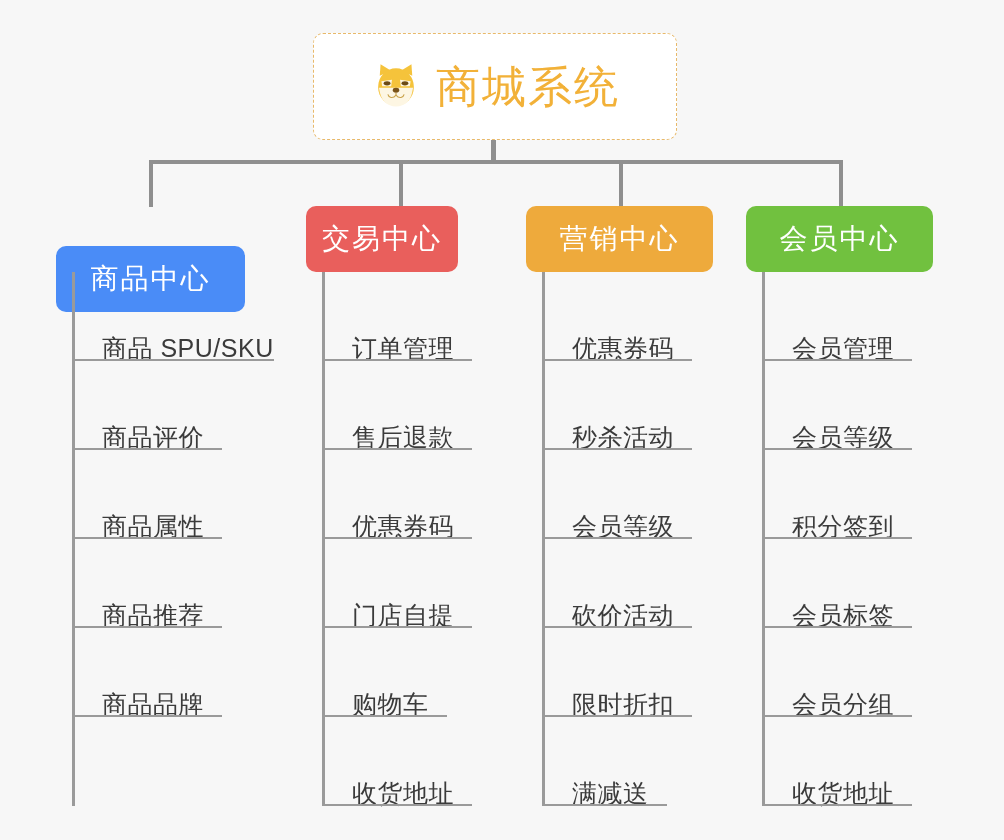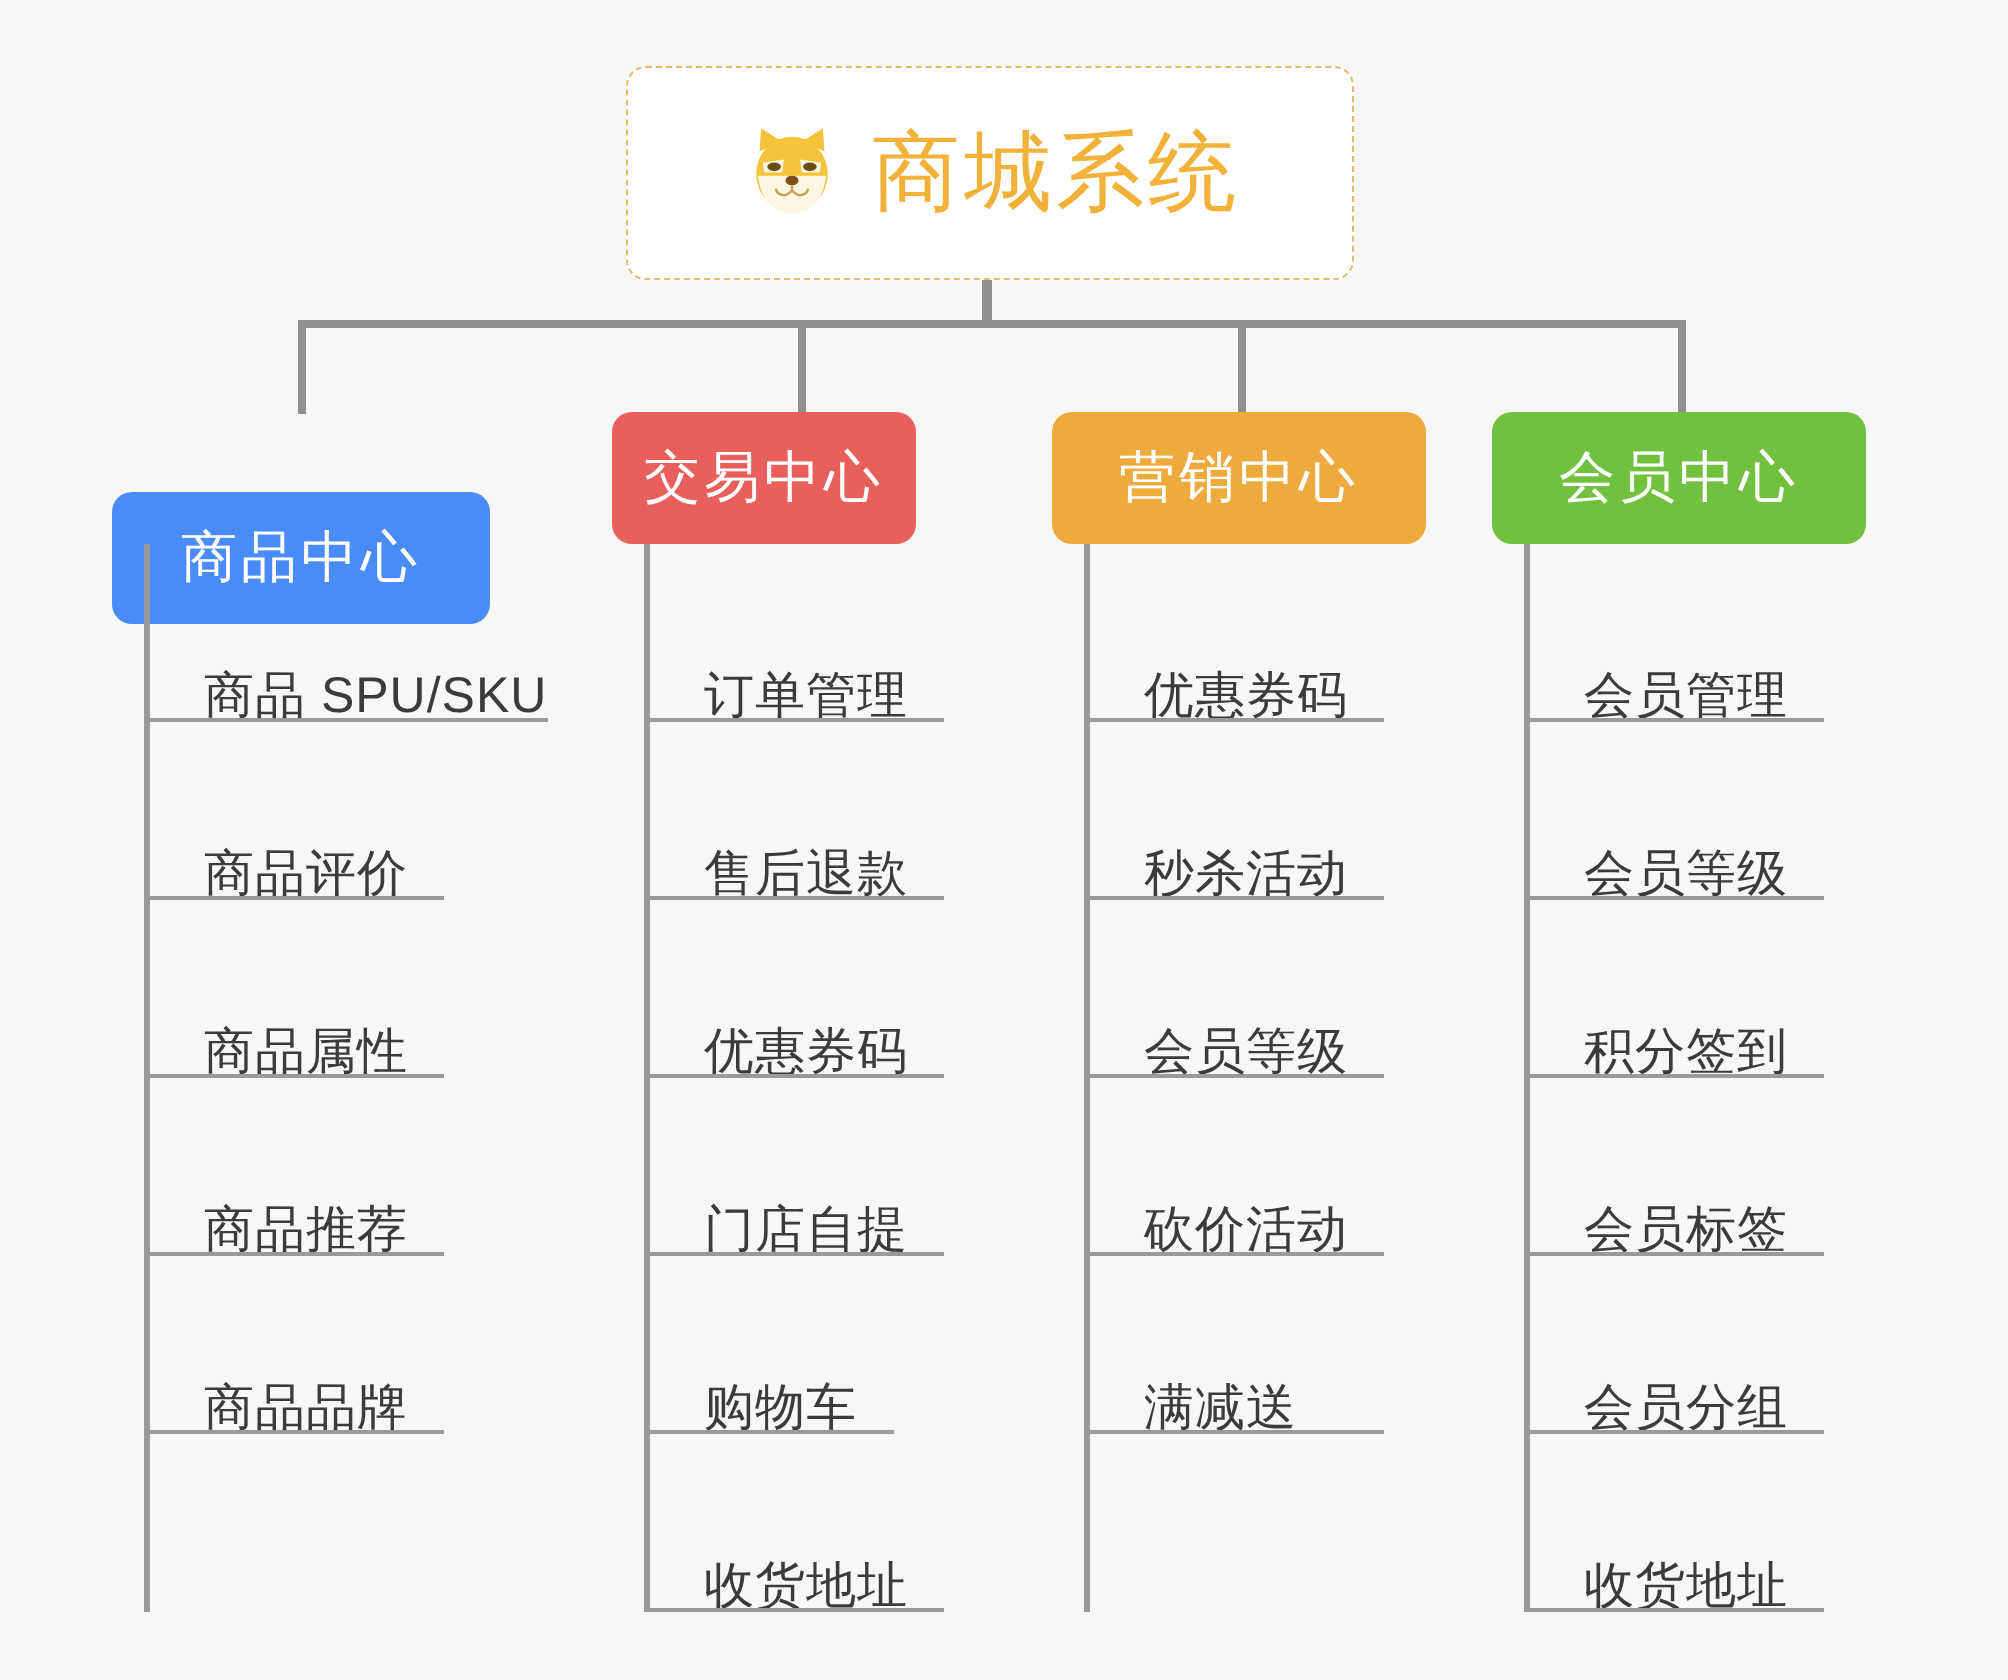--- a/index.html
+++ b/index.html
@@ -217,20 +217,23 @@
       </div>
       <div class="leaf" data-name="leaf-item" style="--w:150px;">
         <span class="leaf-label" data-name="leaf-label">秒杀活动</span>
       </div>
       <div class="leaf" data-name="leaf-item" style="--w:150px;">
         <span class="leaf-label" data-name="leaf-label">会员等级</span>
       </div>
       <div class="leaf" data-name="leaf-item" style="--w:150px;">
         <span class="leaf-label" data-name="leaf-label">砍价活动</span>
       </div>
+      <div class="leaf" data-name="leaf-item" style="--w:150px;">
+        <span class="leaf-label" data-name="leaf-label">限时折扣</span>
+      </div>
       <div class="leaf" data-name="leaf-item" style="--w:125px;">
         <span class="leaf-label" data-name="leaf-label">满减送</span>
       </div>
     </div>
   </div>
 
   <div class="column" data-name="branch-column-4" style="left:746px; width:230px;">
     <div class="cat-box" data-name="category-box-4" style="width:187px; background:#71c13f;">
       <span data-name="category-label-4">会员中心</span>
     </div>

